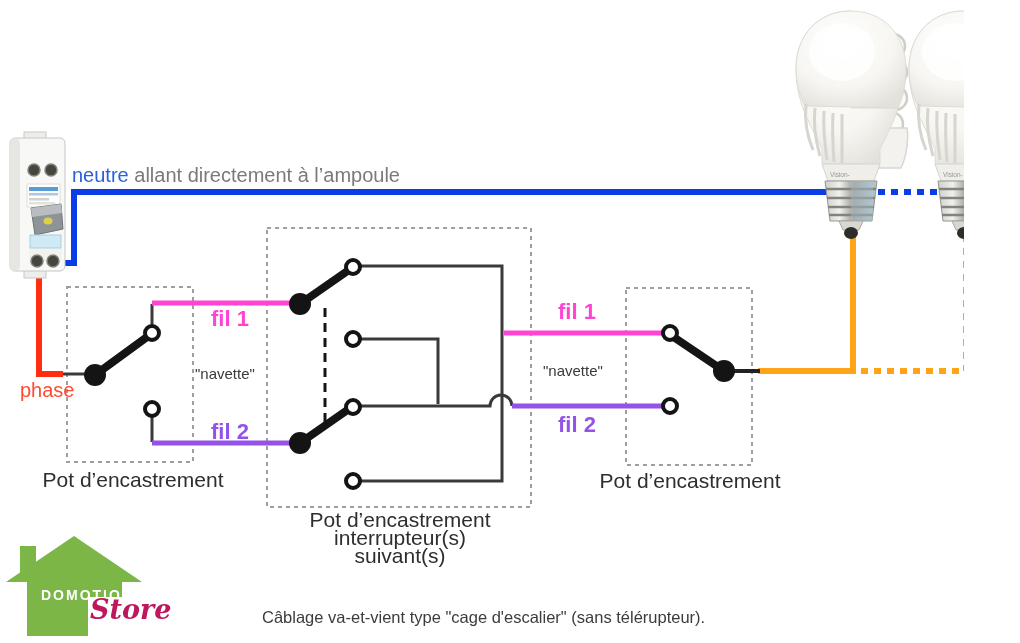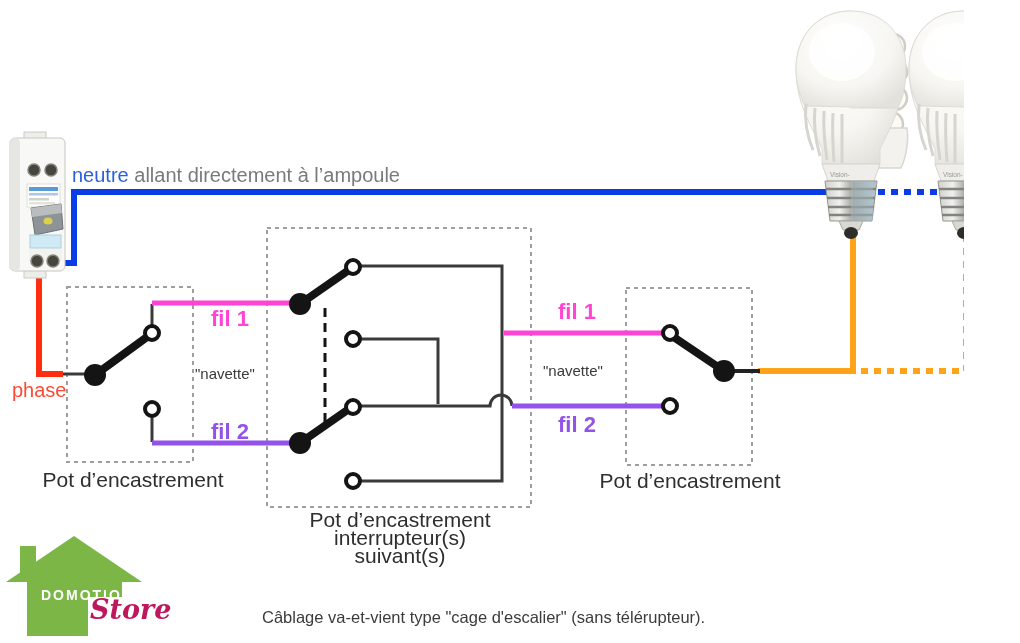--- a/index.html
+++ b/index.html
@@ -3,21 +3,21 @@
 <meta charset="utf-8">
 <style>
   html,body{margin:0;padding:0;background:#ffffff;}
   #stage{
     position:relative;width:964px;height:643px;background:#ffffff;overflow:hidden;
     font-family:"Liberation Sans",sans-serif;
   }
   #wiring-svg{position:absolute;left:0;top:0;}
   .lbl{position:absolute;white-space:nowrap;}
   .lbl-neutre{left:72px;top:164px;font-size:20px;color:#7a7a7a;}
-  .lbl-phase{left:12px;top:379px;font-size:20px;}
+  .lbl-phase{left:20px;top:379px;font-size:20px;}
   .wire-tag{font-size:22px;font-weight:bold;}
   .tag-fil1-left{left:211px;top:306px;}
   .tag-fil2-left{left:211px;top:419px;}
   .tag-fil1-right{left:558px;top:299px;}
   .tag-fil2-right{left:558px;top:412px;}
   .navette{font-size:15px;color:#3a3a3a;}
   .navette-left{left:195px;top:365px;}
   .navette-right{left:543px;top:362px;}
   .box-label{position:absolute;text-align:center;font-size:21px;line-height:18px;color:#2e2e2e;white-space:normal;}
   .box1-label{left:30px;top:471px;width:206px;}

